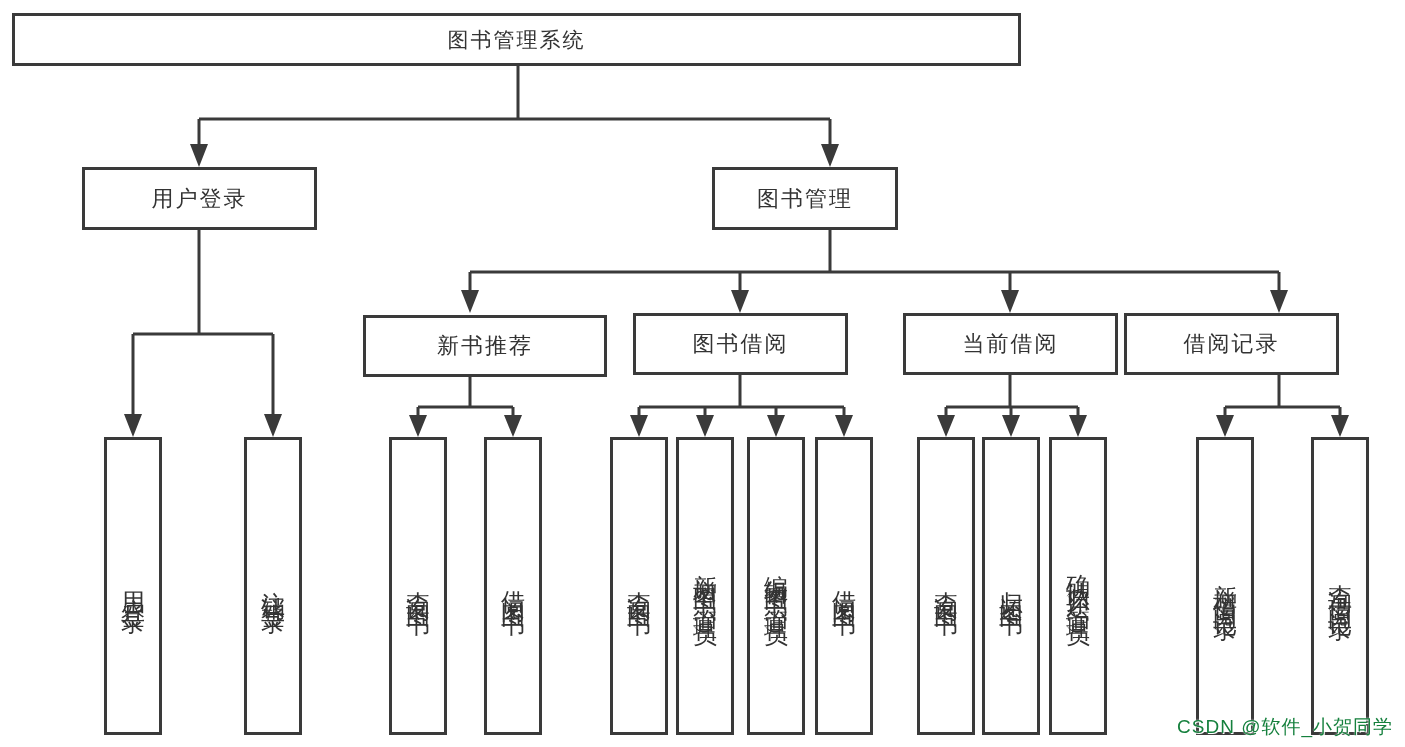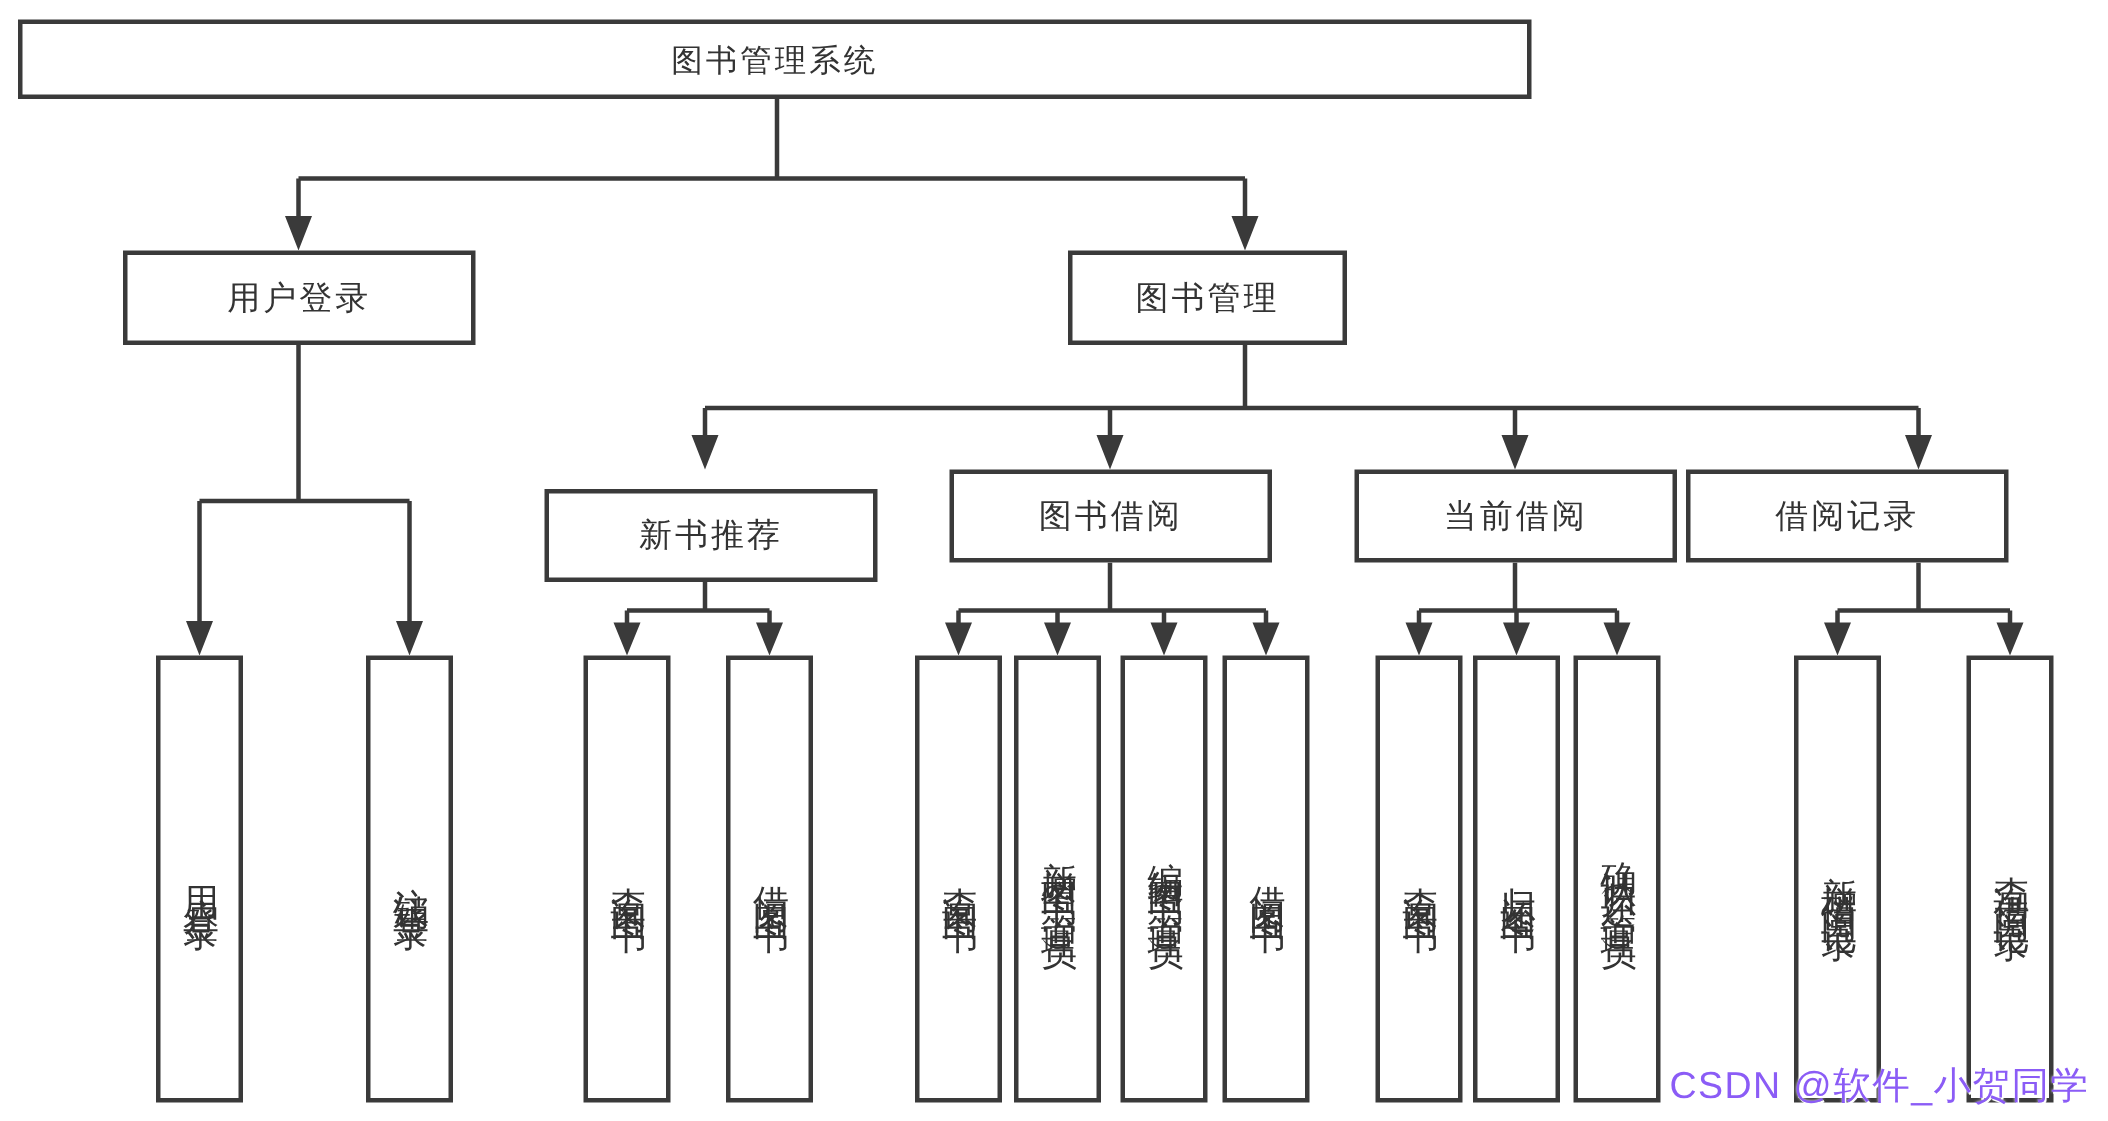--- a/index.html
+++ b/index.html
@@ -9,21 +9,21 @@
   .connectors{position:absolute;left:0;top:0;z-index:1;}
   .box{position:absolute;box-sizing:border-box;border:3px solid #3a3a3a;
        background:#ffffff;display:flex;align-items:center;justify-content:center;
        z-index:2;}
   .box .lbl{font-size:22px;letter-spacing:2px;color:#333333;white-space:nowrap;}
   .root .lbl{font-size:21px;text-align:center;}
   .leaf{width:58px;height:298px;top:437px;}
   .leaf .lbl{writing-mode:vertical-rl;text-orientation:mixed;
              font-size:24px;letter-spacing:7px;line-height:1;white-space:normal;}
   .watermark{position:absolute;right:12px;bottom:7px;z-index:5;
-             font-size:25px;letter-spacing:1px;color:#8b5cf6;
+             font-size:19px;letter-spacing:1px;color:#15803d;
              text-shadow:0 0 2px #ffffff,1px 1px 0 #ffffff;}
 </style>
 </head>
 <body>
 
 <div class="canvas">
 
   <svg class="connectors" width="1405" height="747" viewBox="0 0 1405 747">
 
     <path fill="none" stroke="#3a3a3a" stroke-width="3" d="
@@ -52,21 +52,21 @@
     <span class="lbl">图书管理系统</span>
   </div>
 
   <div class="box" style="left:82px;top:167px;width:235px;height:63px">
     <span class="lbl">用户登录</span>
   </div>
   <div class="box" style="left:712px;top:167px;width:186px;height:63px">
     <span class="lbl">图书管理</span>
   </div>
 
-  <div class="box" style="left:363px;top:326px;width:222px;height:62px">
+  <div class="box" style="left:363px;top:315px;width:244px;height:62px">
     <span class="lbl">新书推荐</span>
   </div>
   <div class="box" style="left:633px;top:313px;width:215px;height:62px">
     <span class="lbl">图书借阅</span>
   </div>
   <div class="box" style="left:903px;top:313px;width:215px;height:62px">
     <span class="lbl">当前借阅</span>
   </div>
   <div class="box" style="left:1124px;top:313px;width:215px;height:62px">
     <span class="lbl">借阅记录</span>

